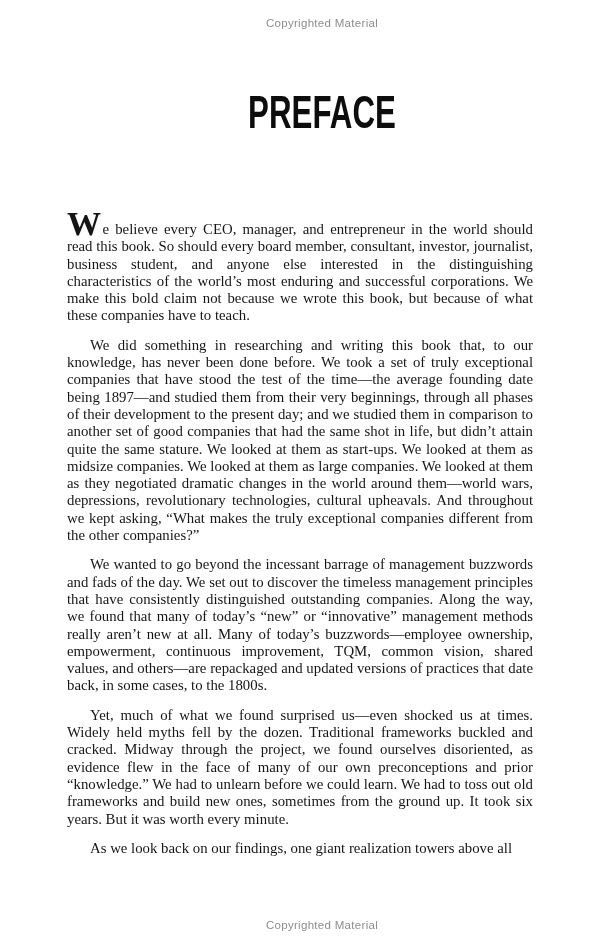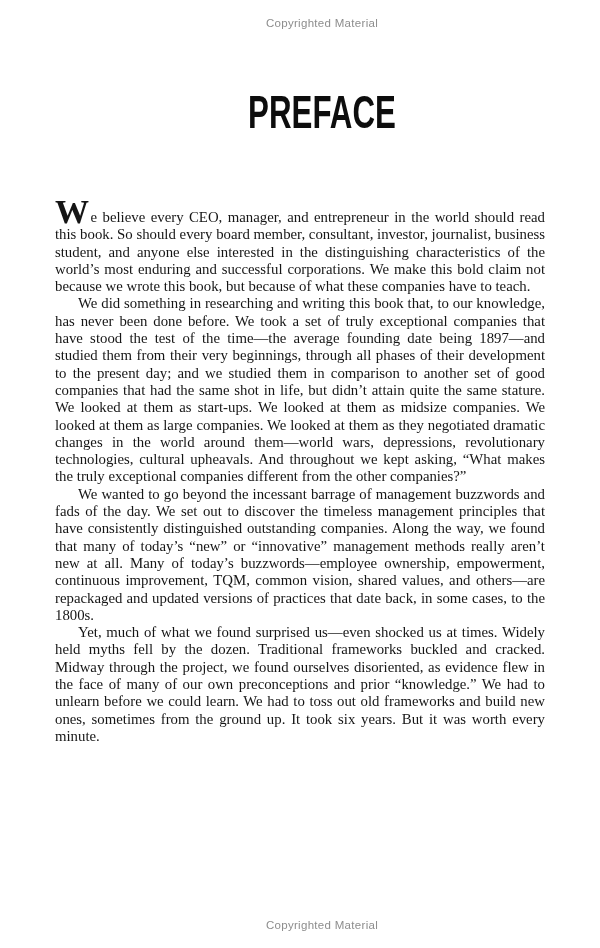--- a/index.html
+++ b/index.html
@@ -42,21 +42,21 @@
   .body-text {
     position: absolute;
     top: 204px;
     left: 55px;
     width: 490px;
     font-size: 14.8px;
     line-height: 17.3px;
     text-align: justify;
     text-justify: inter-word;
   }
-  .para { margin: 0; padding: 0; }
+  .para { margin: 12px; padding: 0; }
   .para.indent { text-indent: 23px; }
   .dropcap {
     font-size: 34px;
     font-weight: bold;
     line-height: 14px;
     letter-spacing: 0.5px;
     position: relative;
     top: 1px;
     margin-right: 1px;
   }
@@ -74,18 +74,19 @@
   <div class="body-text">
 
     <p class="para"><span class="dropcap">W</span><span>e believe every CEO, manager, and entrepreneur in the world should read this book. So should every board member, consultant, investor, journalist, business student, and anyone else interested in the distinguishing characteristics of the world’s most enduring and successful corporations. We make this bold claim not because we wrote this book, but because of what these companies have to teach.</span></p>
 
     <p class="para indent"><span>We did something in researching and writing this book that, to our knowledge, has never been done before. We took a set of truly exceptional companies that have stood the test of the time—the average founding date being 1897—and studied them from their very beginnings, through all phases of their development to the present day; and we studied them </span><span class="italic">in comparison</span><span> to another set of good companies that had the same shot in life, but didn’t attain quite the same stature. We looked at them as start-ups. We looked at them as midsize companies. We looked at them as large companies. We looked at them as they negotiated dramatic changes in the world around them—world wars, depressions, revolutionary technologies, cultural upheavals. And throughout we kept asking, “What makes the truly exceptional companies </span><span class="italic">different</span><span> from the other companies?”</span></p>
 
     <p class="para indent"><span>We wanted to go beyond the incessant barrage of management buzzwords and fads of the day. We set out to discover the </span><span class="italic">timeless</span><span> management principles that have consistently distinguished outstanding companies. Along the way, we found that many of today’s “new” or “innovative” management methods really aren’t new at all. Many of today’s buzzwords—employee ownership, empowerment, continuous improvement, TQM, common vision, shared values, and others—are repackaged and updated versions of practices that date back, in some cases, to the 1800s.</span></p>
 
     <p class="para indent"><span>Yet, much of what we found surprised us—even shocked us at times. Widely held myths fell by the dozen. Traditional frameworks buckled and cracked. Midway through the project, we found ourselves disoriented, as evidence flew in the face of many of our own preconceptions and prior “knowledge.” We had to unlearn before we could learn. We had to toss out old frameworks and build new ones, sometimes from the ground up. It took six years. But it was worth every minute.</span></p>
 
+    <p class="para indent"><span>As we look back on our findings, one giant realization towers above all</span></p>
 
   </div>
 
   <div class="notice bottom">Copyrighted Material</div>
 
 </div>
 
 </body></html>

